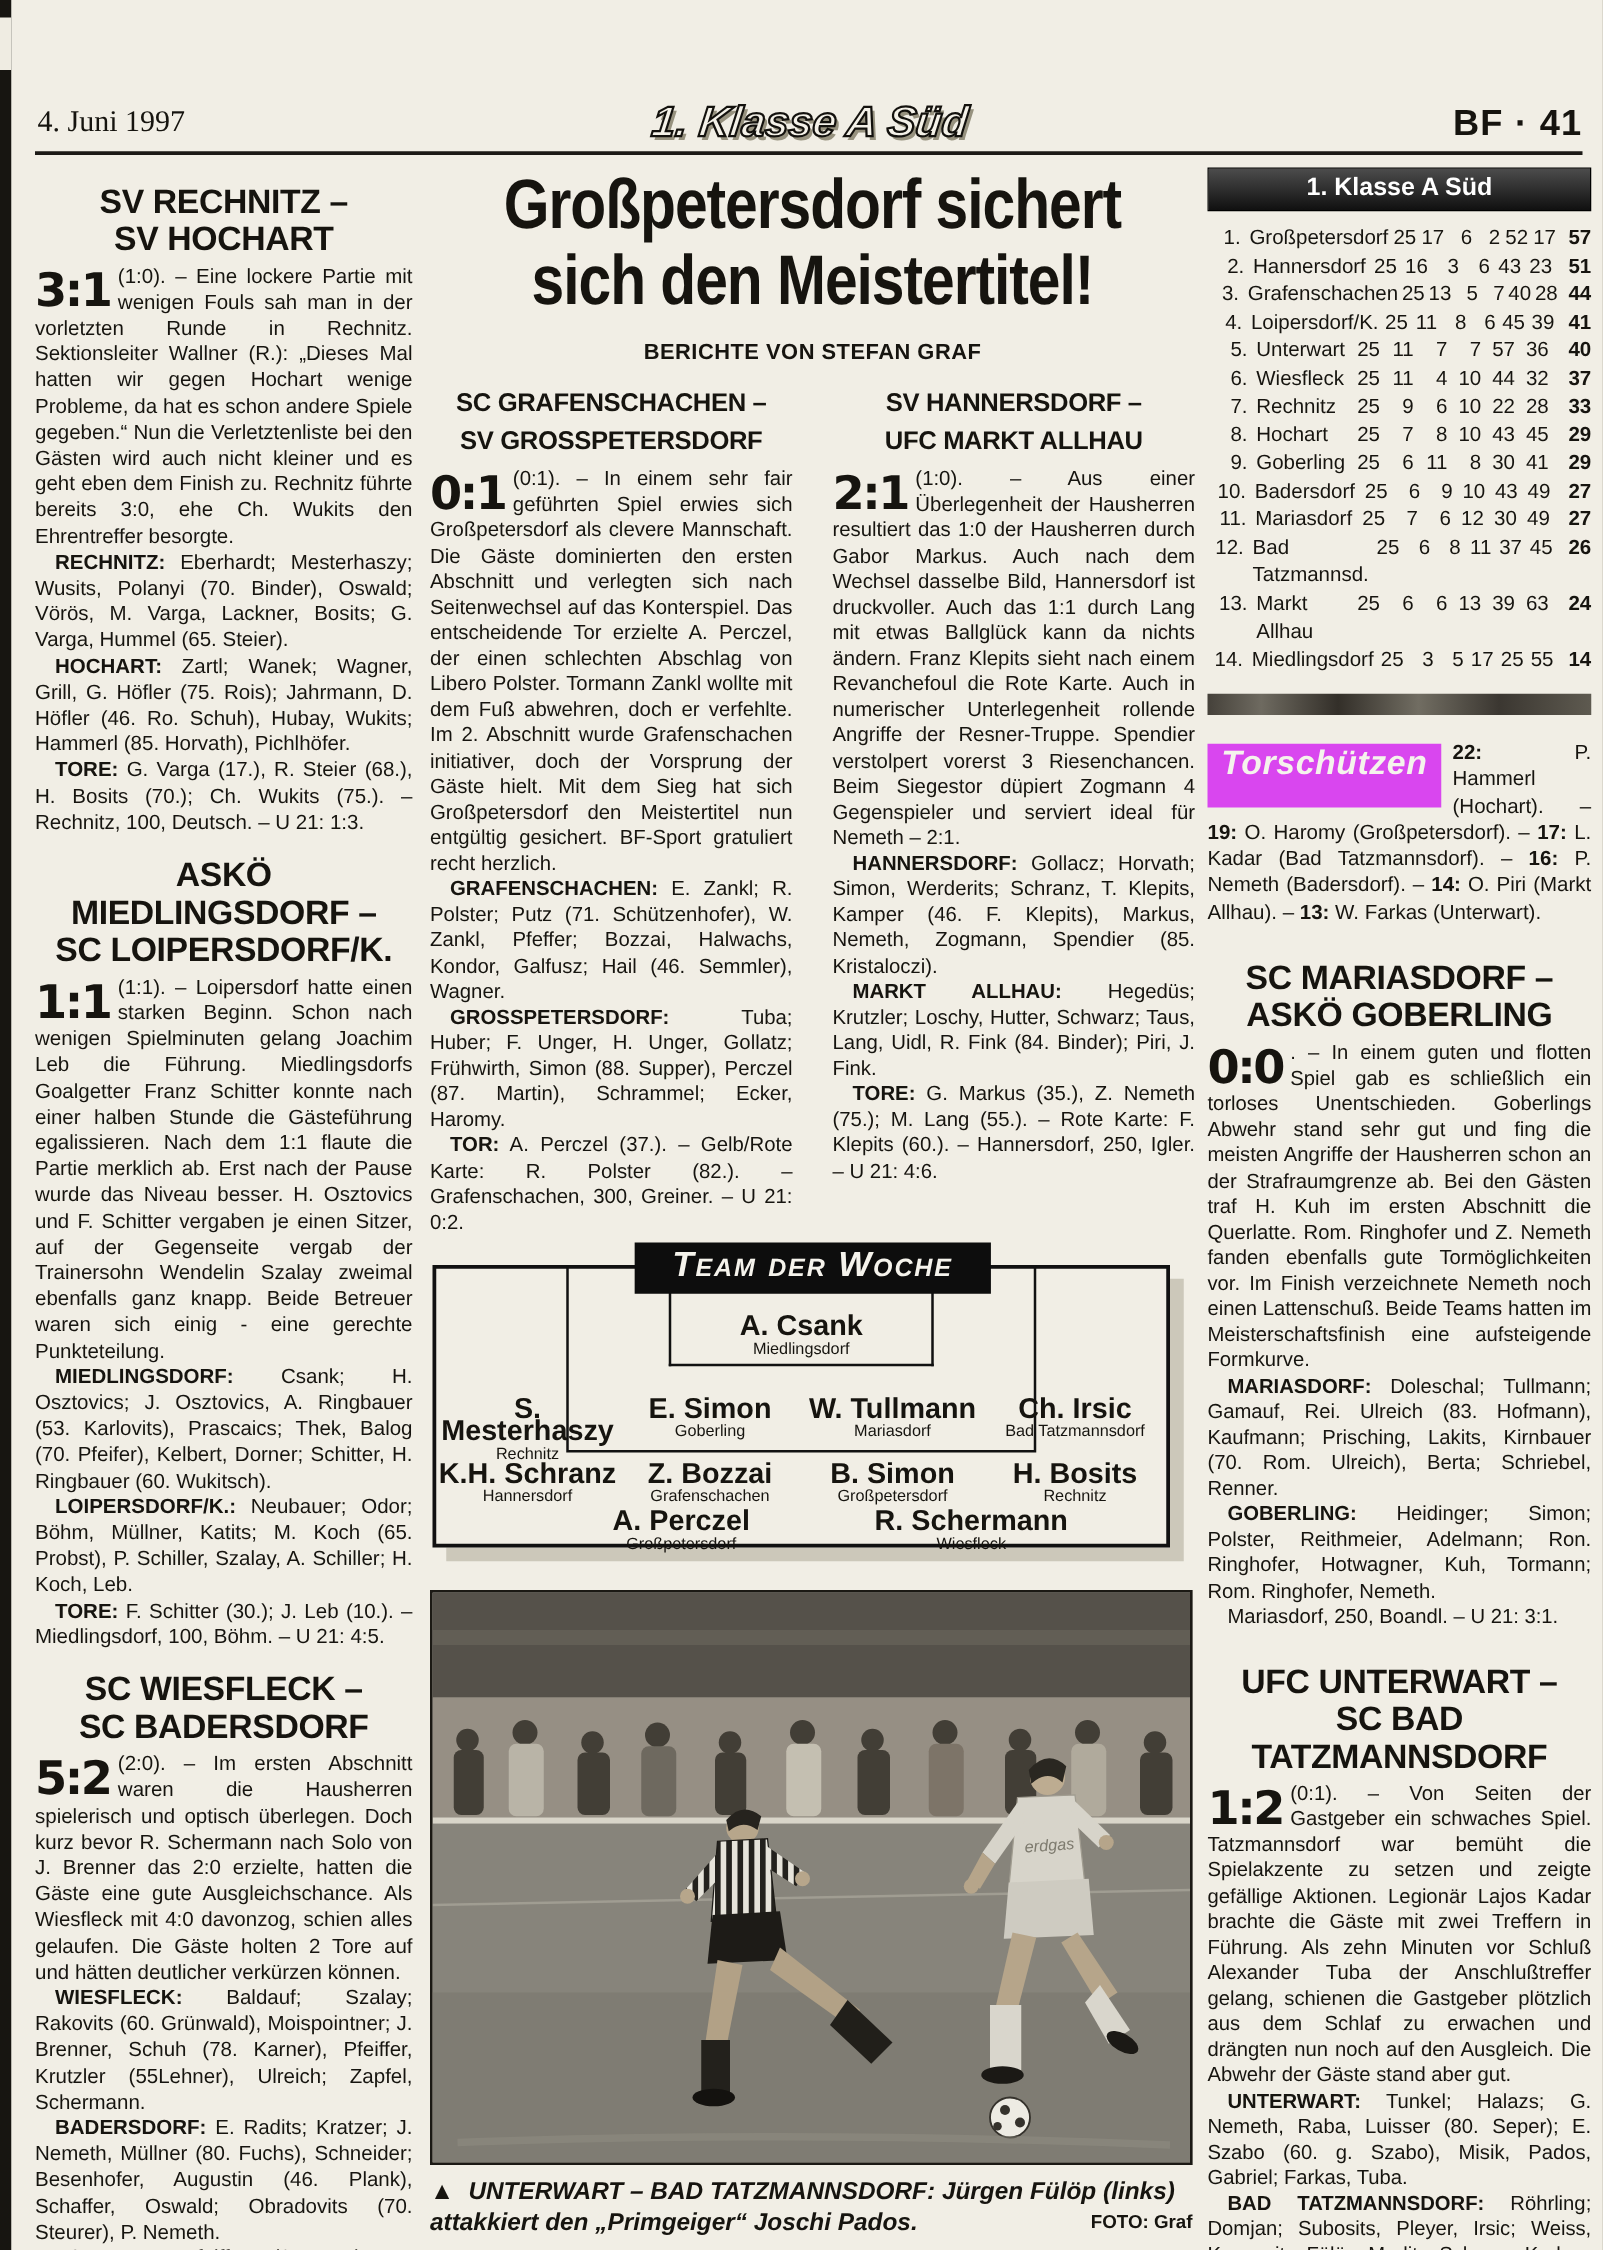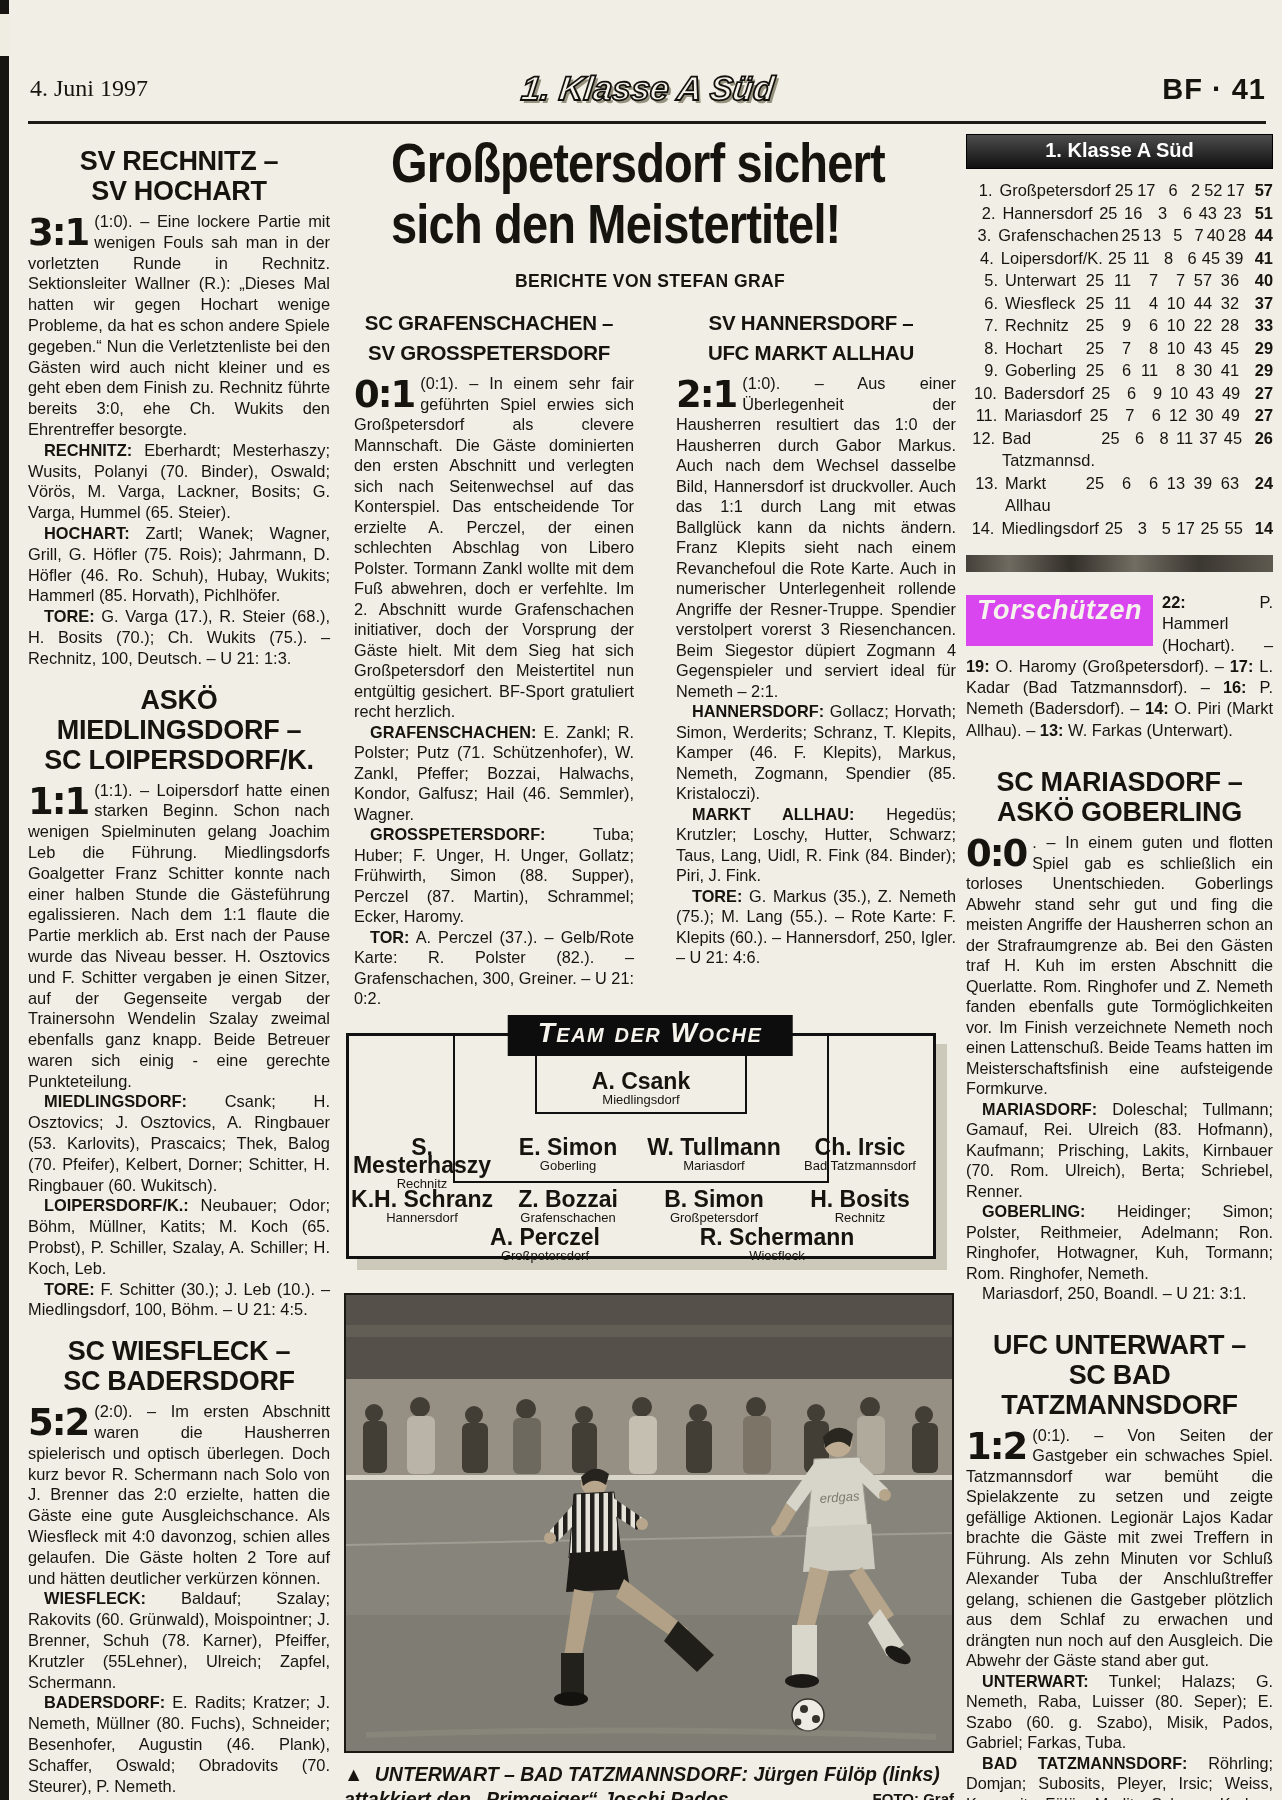--- a/index.html
+++ b/index.html
@@ -2,48 +2,48 @@
 <html lang="de"><head>
 <meta charset="utf-8">
 <style>
   html,body{margin:0;padding:0;background:#c9c5b9;}
   .page{position:relative;width:1282px;height:1800px;background:#f1eee5;overflow:hidden;
         font-family:"Liberation Sans",sans-serif;color:#16140f;}
   .film{position:absolute;left:0;top:0;width:9px;height:1800px;background:#171511;}
   .film-notch{position:absolute;left:0;top:14px;width:9px;height:42px;background:#efece2;}
 
   
-  .mast{position:absolute;top:58px;left:30px;right:16px;height:52px;}
+  .mast{position:absolute;top:68px;left:30px;right:16px;height:52px;}
   .mast-date{position:absolute;left:0;bottom:8px;font-family:"Liberation Serif",serif;font-size:24px;}
   .mast-sec{position:absolute;left:50%;bottom:2px;transform:translateX(-50%) skewX(-7deg);
             font-size:34px;font-weight:bold;font-style:italic;color:#f4f1e8;
             -webkit-text-stroke:1.8px #13110d;text-shadow:3px 3px 0 #97927f;white-space:nowrap;}
   .mast-page{position:absolute;right:0;bottom:4px;font-size:29px;font-weight:bold;letter-spacing:1px;}
   .mast-rule{position:absolute;top:121px;left:28px;right:16px;height:3px;background:#1c1a16;}
 
   
   .col-left{position:absolute;left:28px;top:136px;width:302px;}
   .col-mid{position:absolute;left:344px;top:128px;width:612px;}
   .col-right{position:absolute;left:966px;top:134px;width:307px;}
 
   
   .match-title{font-weight:bold;font-size:27px;line-height:30px;text-align:center;
                letter-spacing:-0.3px;margin:16px 0 5px;}
   .col-left .article:first-child .match-title{margin-top:10px;}
   .match-title span{display:block;}
   .lead,.lineup{font-size:16.4px;line-height:20.8px;text-align:justify;margin:0;}
-  .col-mid .lead,.col-mid .lineup{font-size:16.3px;line-height:20.5px;margin-left:10px;}
+  .col-mid .lead,.col-mid .lineup{font-size:16.3px;line-height:20.5px;}
   .lead{margin-top:4px;}
   .lineup{text-indent:16px;}
   .lineup b{font-weight:bold;}
   .score{float:left;font-family:"DejaVu Sans",sans-serif;font-weight:bold;font-size:37px;
          line-height:33px;padding:5px 6px 0 0;letter-spacing:-2px;}
 
   
-  .headline{text-align:left;margin:4px 0 0;}
+  .headline{text-align:center;margin:4px 0 0;}
   .hl-inner{display:inline-block;transform:scaleX(0.84);transform-origin:center;
             font-weight:bold;font-size:56px;line-height:61px;letter-spacing:-1px;}
   .byline{text-align:center;font-weight:bold;font-size:17.5px;letter-spacing:0.4px;margin:17px 0 6px;}
   .mid-articles{display:flex;gap:32px;min-height:600px;align-items:flex-start;}
   .mid-col{width:299px;}
   .mid-col .match-title{font-size:20.5px;margin-top:10px;}
 
   
   .tow-wrap{position:relative;height:252px;margin-top:8px;}
   .tow-box{position:absolute;left:2px;top:16px;width:584px;height:220px;border:3px solid #111;

